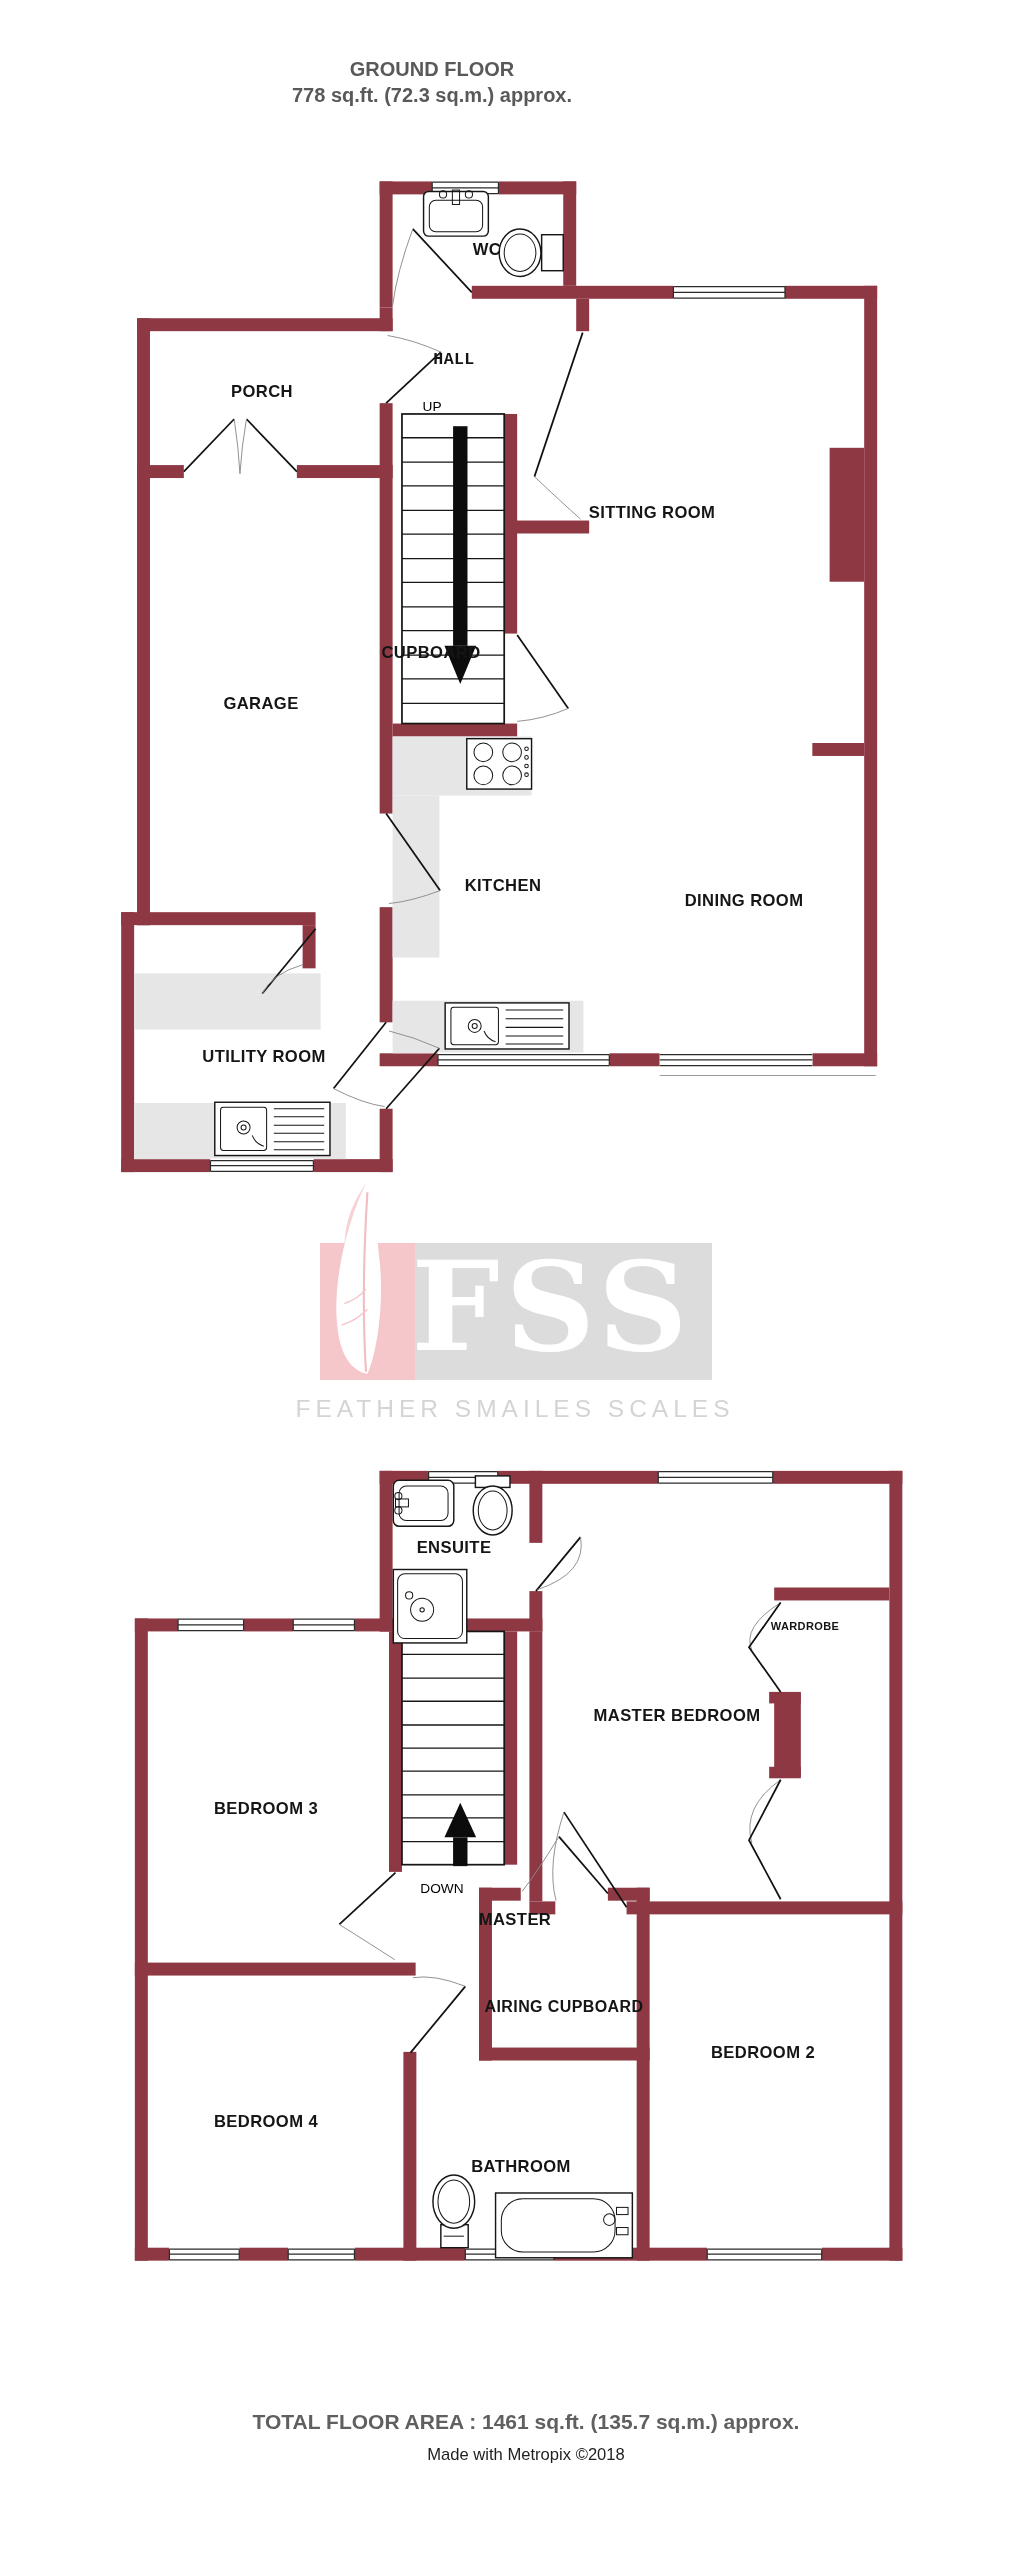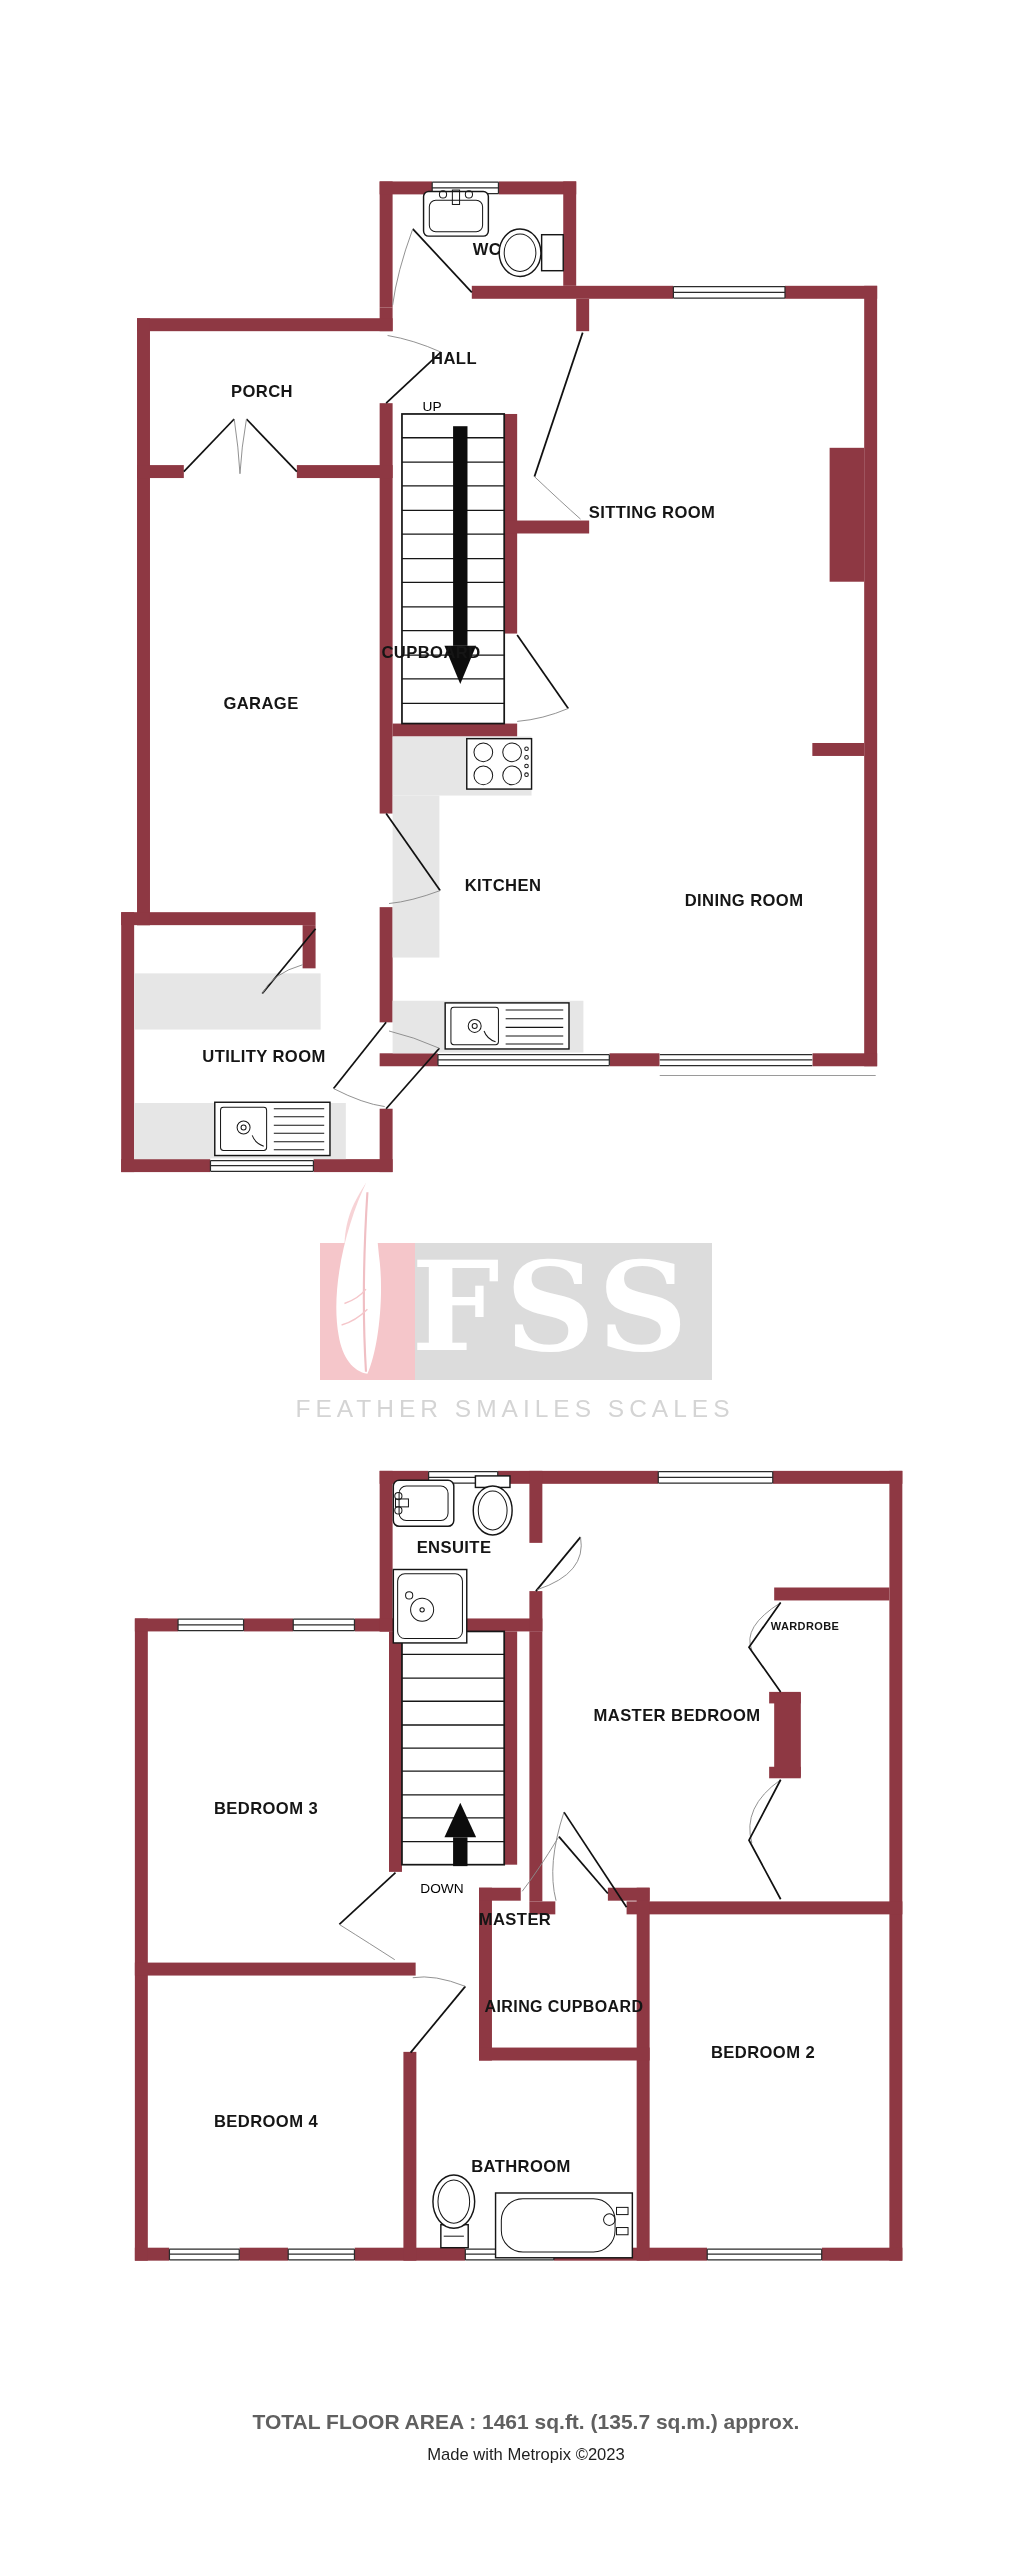--- a/index.html
+++ b/index.html
@@ -327,23 +327,27 @@
       <g>
         <rect class="fix" x="688" y="3046" width="190" height="90"></rect>
         <rect class="fixthin" x="696" y="3054" width="158" height="74" rx="30" fill="#ffffff"></rect>
         <circle class="fixthin" cx="846" cy="3083" r="8"></circle>
         <rect class="fixthin" x="856" y="3066" width="16" height="10" fill="#ffffff"></rect>
         <rect class="fixthin" x="856" y="3094" width="16" height="10" fill="#ffffff"></rect>
       </g>
     </g>
   </svg>
 
+  <div class="title-block" style="left:432px;top:56px;">
+    <div>GROUND FLOOR</div>
+    <div>778 sq.ft. (72.3 sq.m.) approx.</div>
+  </div>
 
   <div class="rlabel" style="left:487px;top:250px;">WC</div>
-  <div class="rlabel" style="left:454px;top:359px;">HALL</div>
+  <div class="rlabel" style="left:454px;top:359px;font-family:Liberation Mono, monospace;">HALL</div>
   <div class="rlabel" style="left:262px;top:392px;">PORCH</div>
   <div class="stair-label" style="left:432px;top:406px;">UP</div>
   <div class="rlabel" style="left:652px;top:513px;">SITTING ROOM</div>
   <div class="rlabel" style="left:431px;top:653px;">CUPBOARD</div>
   <div class="rlabel" style="left:261px;top:704px;">GARAGE</div>
   <div class="rlabel" style="left:503px;top:886px;">KITCHEN</div>
   <div class="rlabel" style="left:744px;top:901px;">DINING ROOM</div>
   <div class="rlabel" style="left:264px;top:1057px;">UTILITY ROOM</div>
 
 
@@ -352,16 +356,16 @@
   <div class="rlabel" style="left:677px;top:1716px;">MASTER BEDROOM</div>
   <div class="rlabel" style="left:266px;top:1809px;">BEDROOM 3</div>
   <div class="stair-label" style="left:442px;top:1888px;">DOWN</div>
   <div class="rlabel" style="left:515px;top:1920px;">MASTER</div>
   <div class="rlabel md" style="left:564px;top:2007px;">AIRING CUPBOARD</div>
   <div class="rlabel" style="left:763px;top:2053px;">BEDROOM 2</div>
   <div class="rlabel" style="left:266px;top:2122px;">BEDROOM 4</div>
   <div class="rlabel" style="left:521px;top:2167px;">BATHROOM</div>
 
   <div class="footer-total" style="left:526px;top:2410px;">TOTAL FLOOR AREA : 1461 sq.ft. (135.7 sq.m.) approx.</div>
-  <div class="footer-credit" style="left:526px;top:2445px;">Made with Metropix ©2023</div>
+  <div class="footer-credit" style="left:526px;top:2445px;">Made with Metropix ©2018</div>
 
 </div>
 
 
 </body></html>

